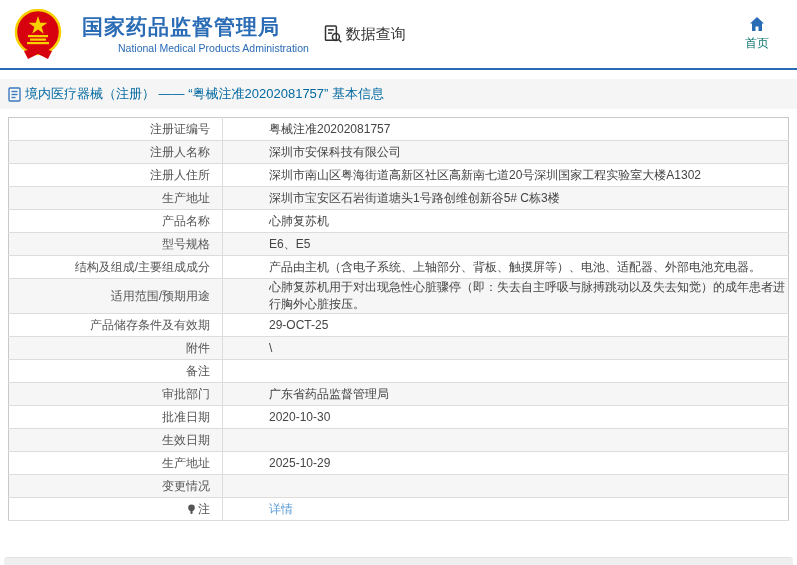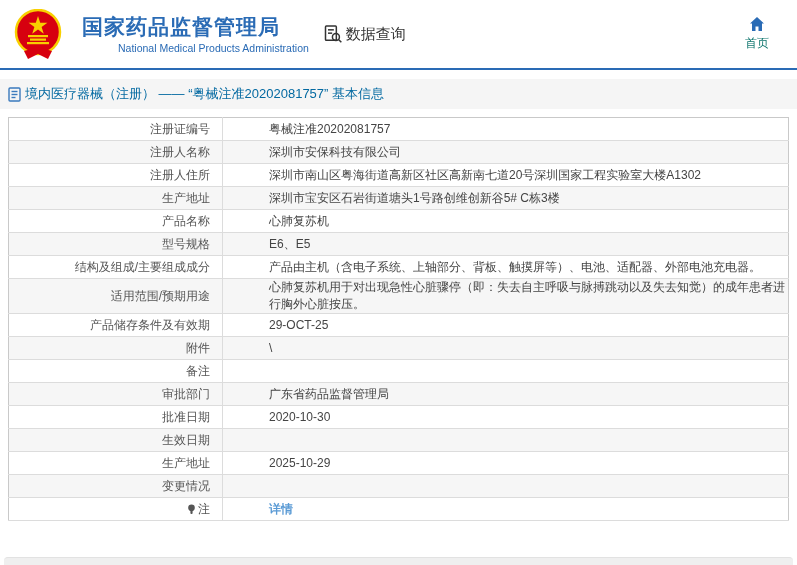--- a/index.html
+++ b/index.html
@@ -30,21 +30,21 @@
 
   
   .table-wrap { margin: 8px 8px 0 8px; }
   table.info { width: 100%; border-collapse: collapse; border: 1px solid #c9c9c9; }
   table.info tr { height: 23px; }
   table.info tr:nth-child(even) { background: #f6f6f6; }
   table.info td { border-bottom: 1px solid #dcdcdc; font-size: 12px; vertical-align: middle; padding-left: 46px; }
   td.lbl { width: 214px; text-align: right; padding-right: 12px; color:#555;
     border-right: 1px solid #dcdcdc; white-space: nowrap; }
   td.val { padding-left: 12px; color:#444; }
-  td.val a { color:#5b9bd5; text-decoration: none; font-weight: bold; }
+  td.val a { color:#5b9bd5; text-decoration: none; }
   .note-icon-glyph { display:inline-block; vertical-align:-2px; margin-right:2px; }
 
   
   .footer-strip { position:absolute; left:0; right:0; bottom:0; height: 8px;
     background:#efefef; border-top:1px solid #e2e2e2; border-radius: 4px 4px 0 0; margin:0 4px; }
 </style>
 </head>
 <body>
 
 <div class="header">

